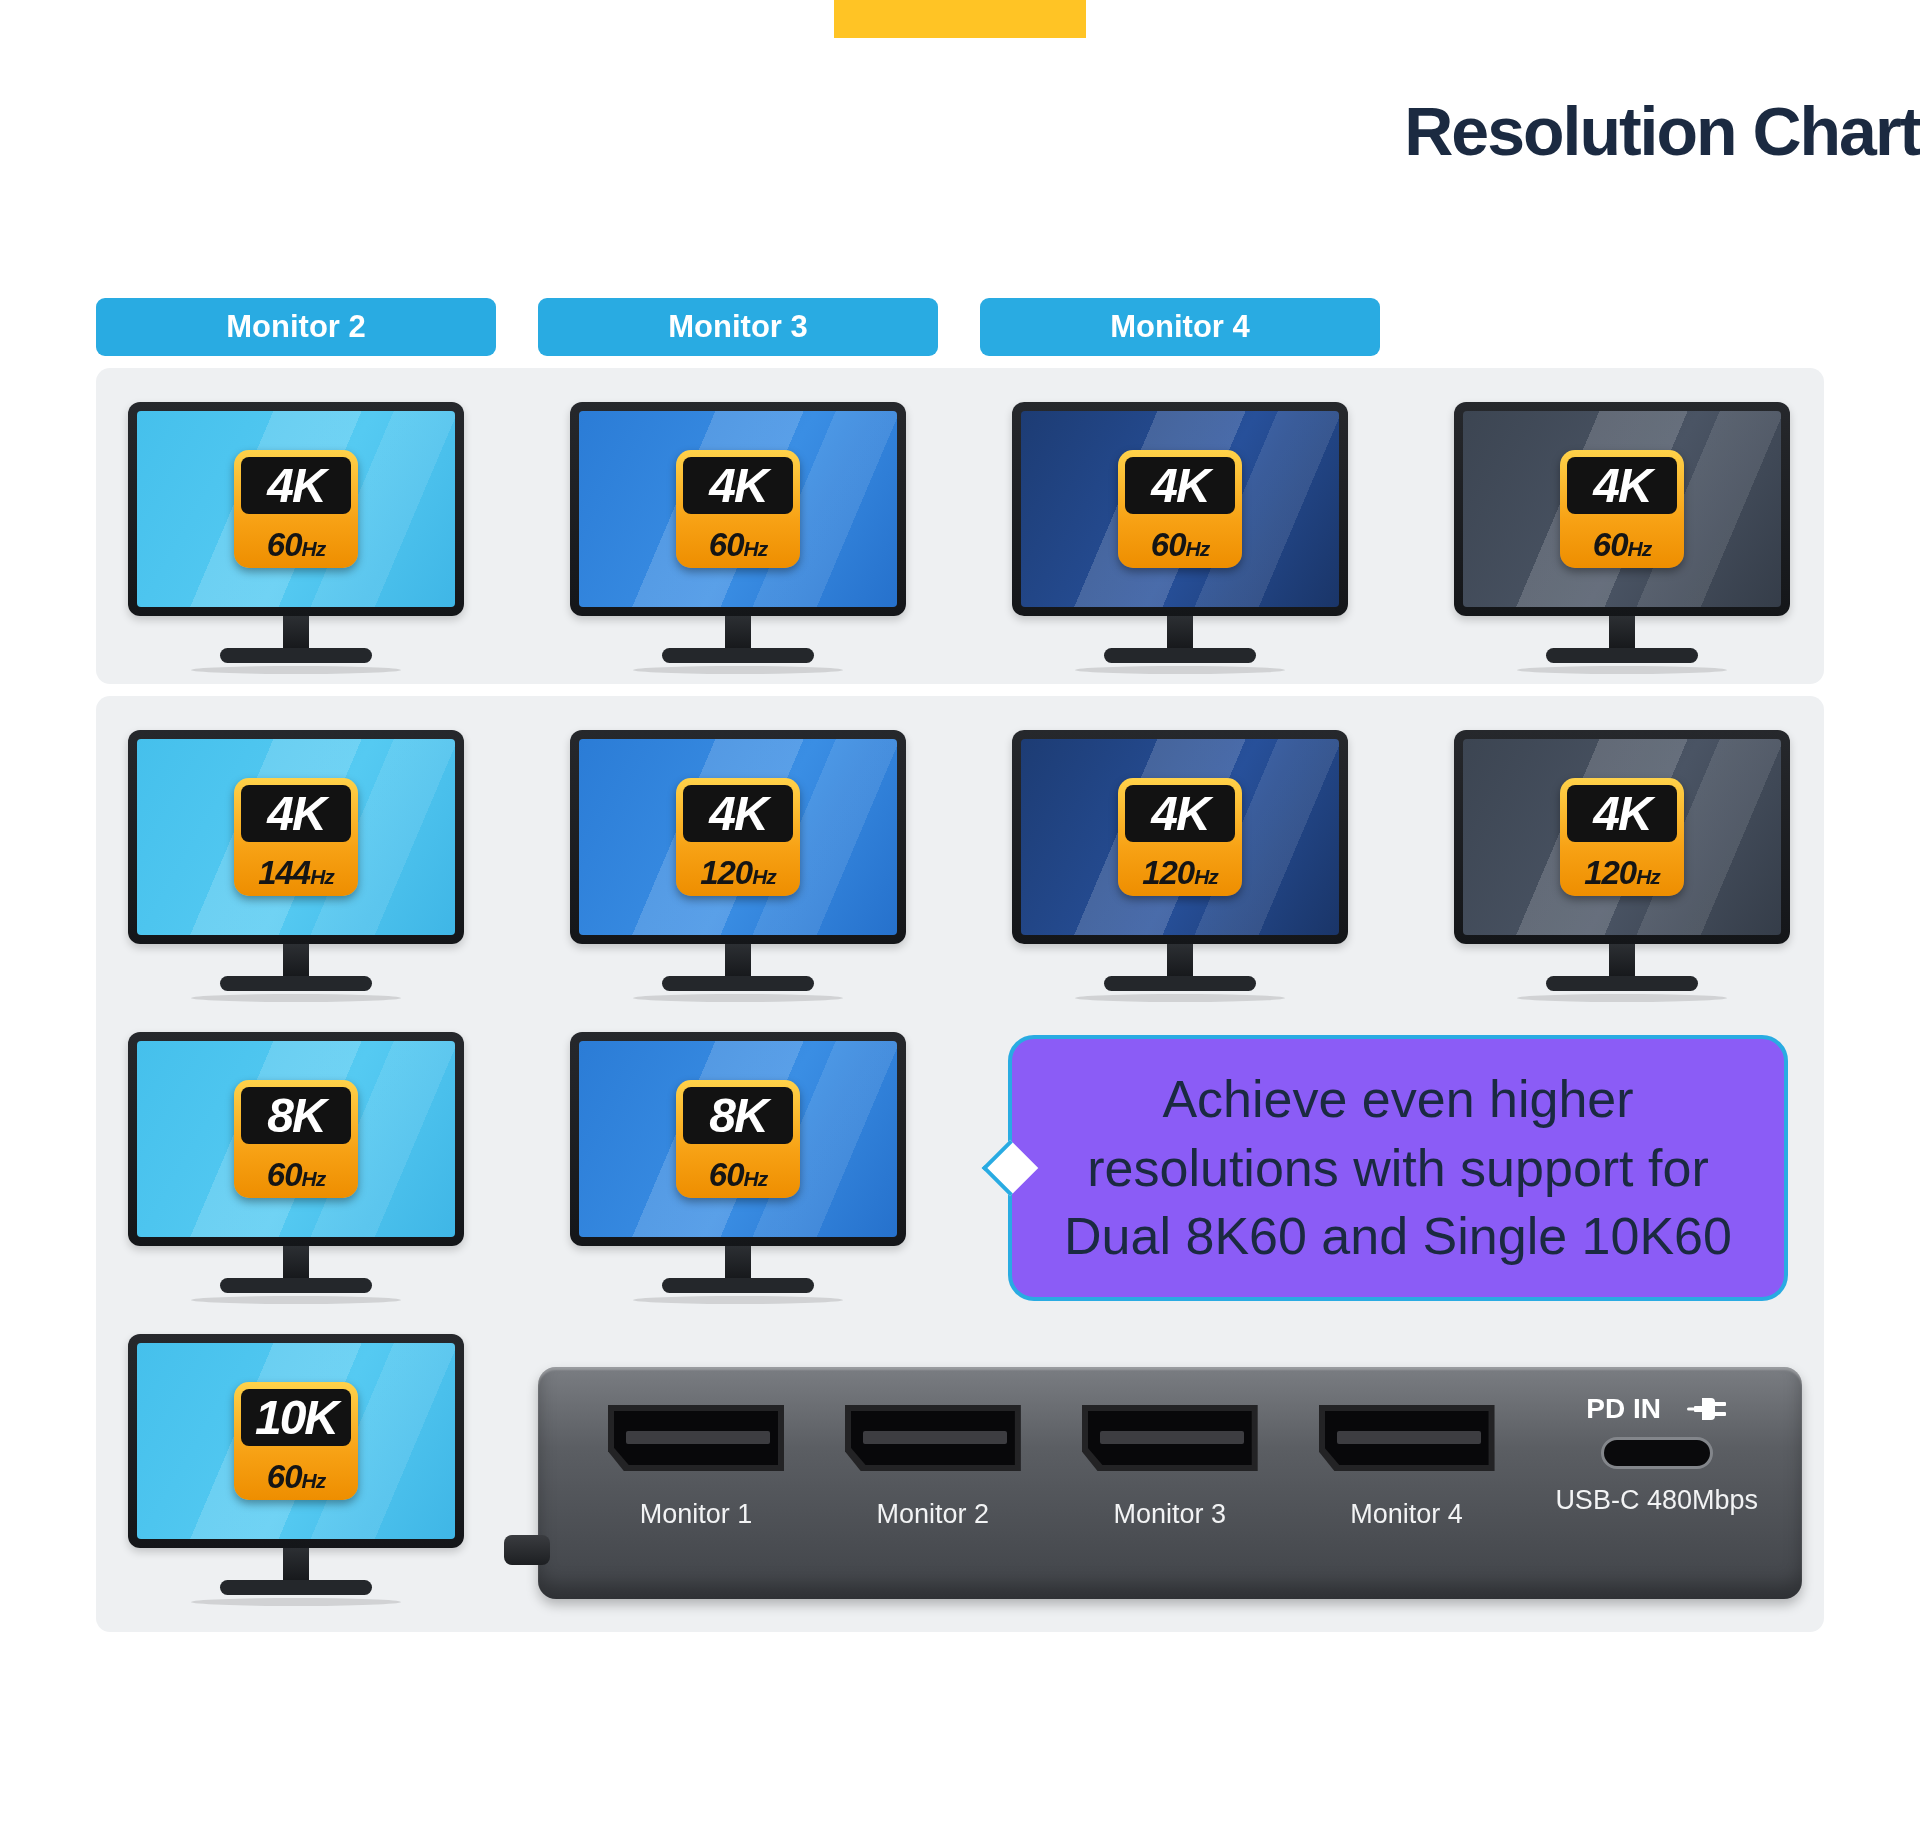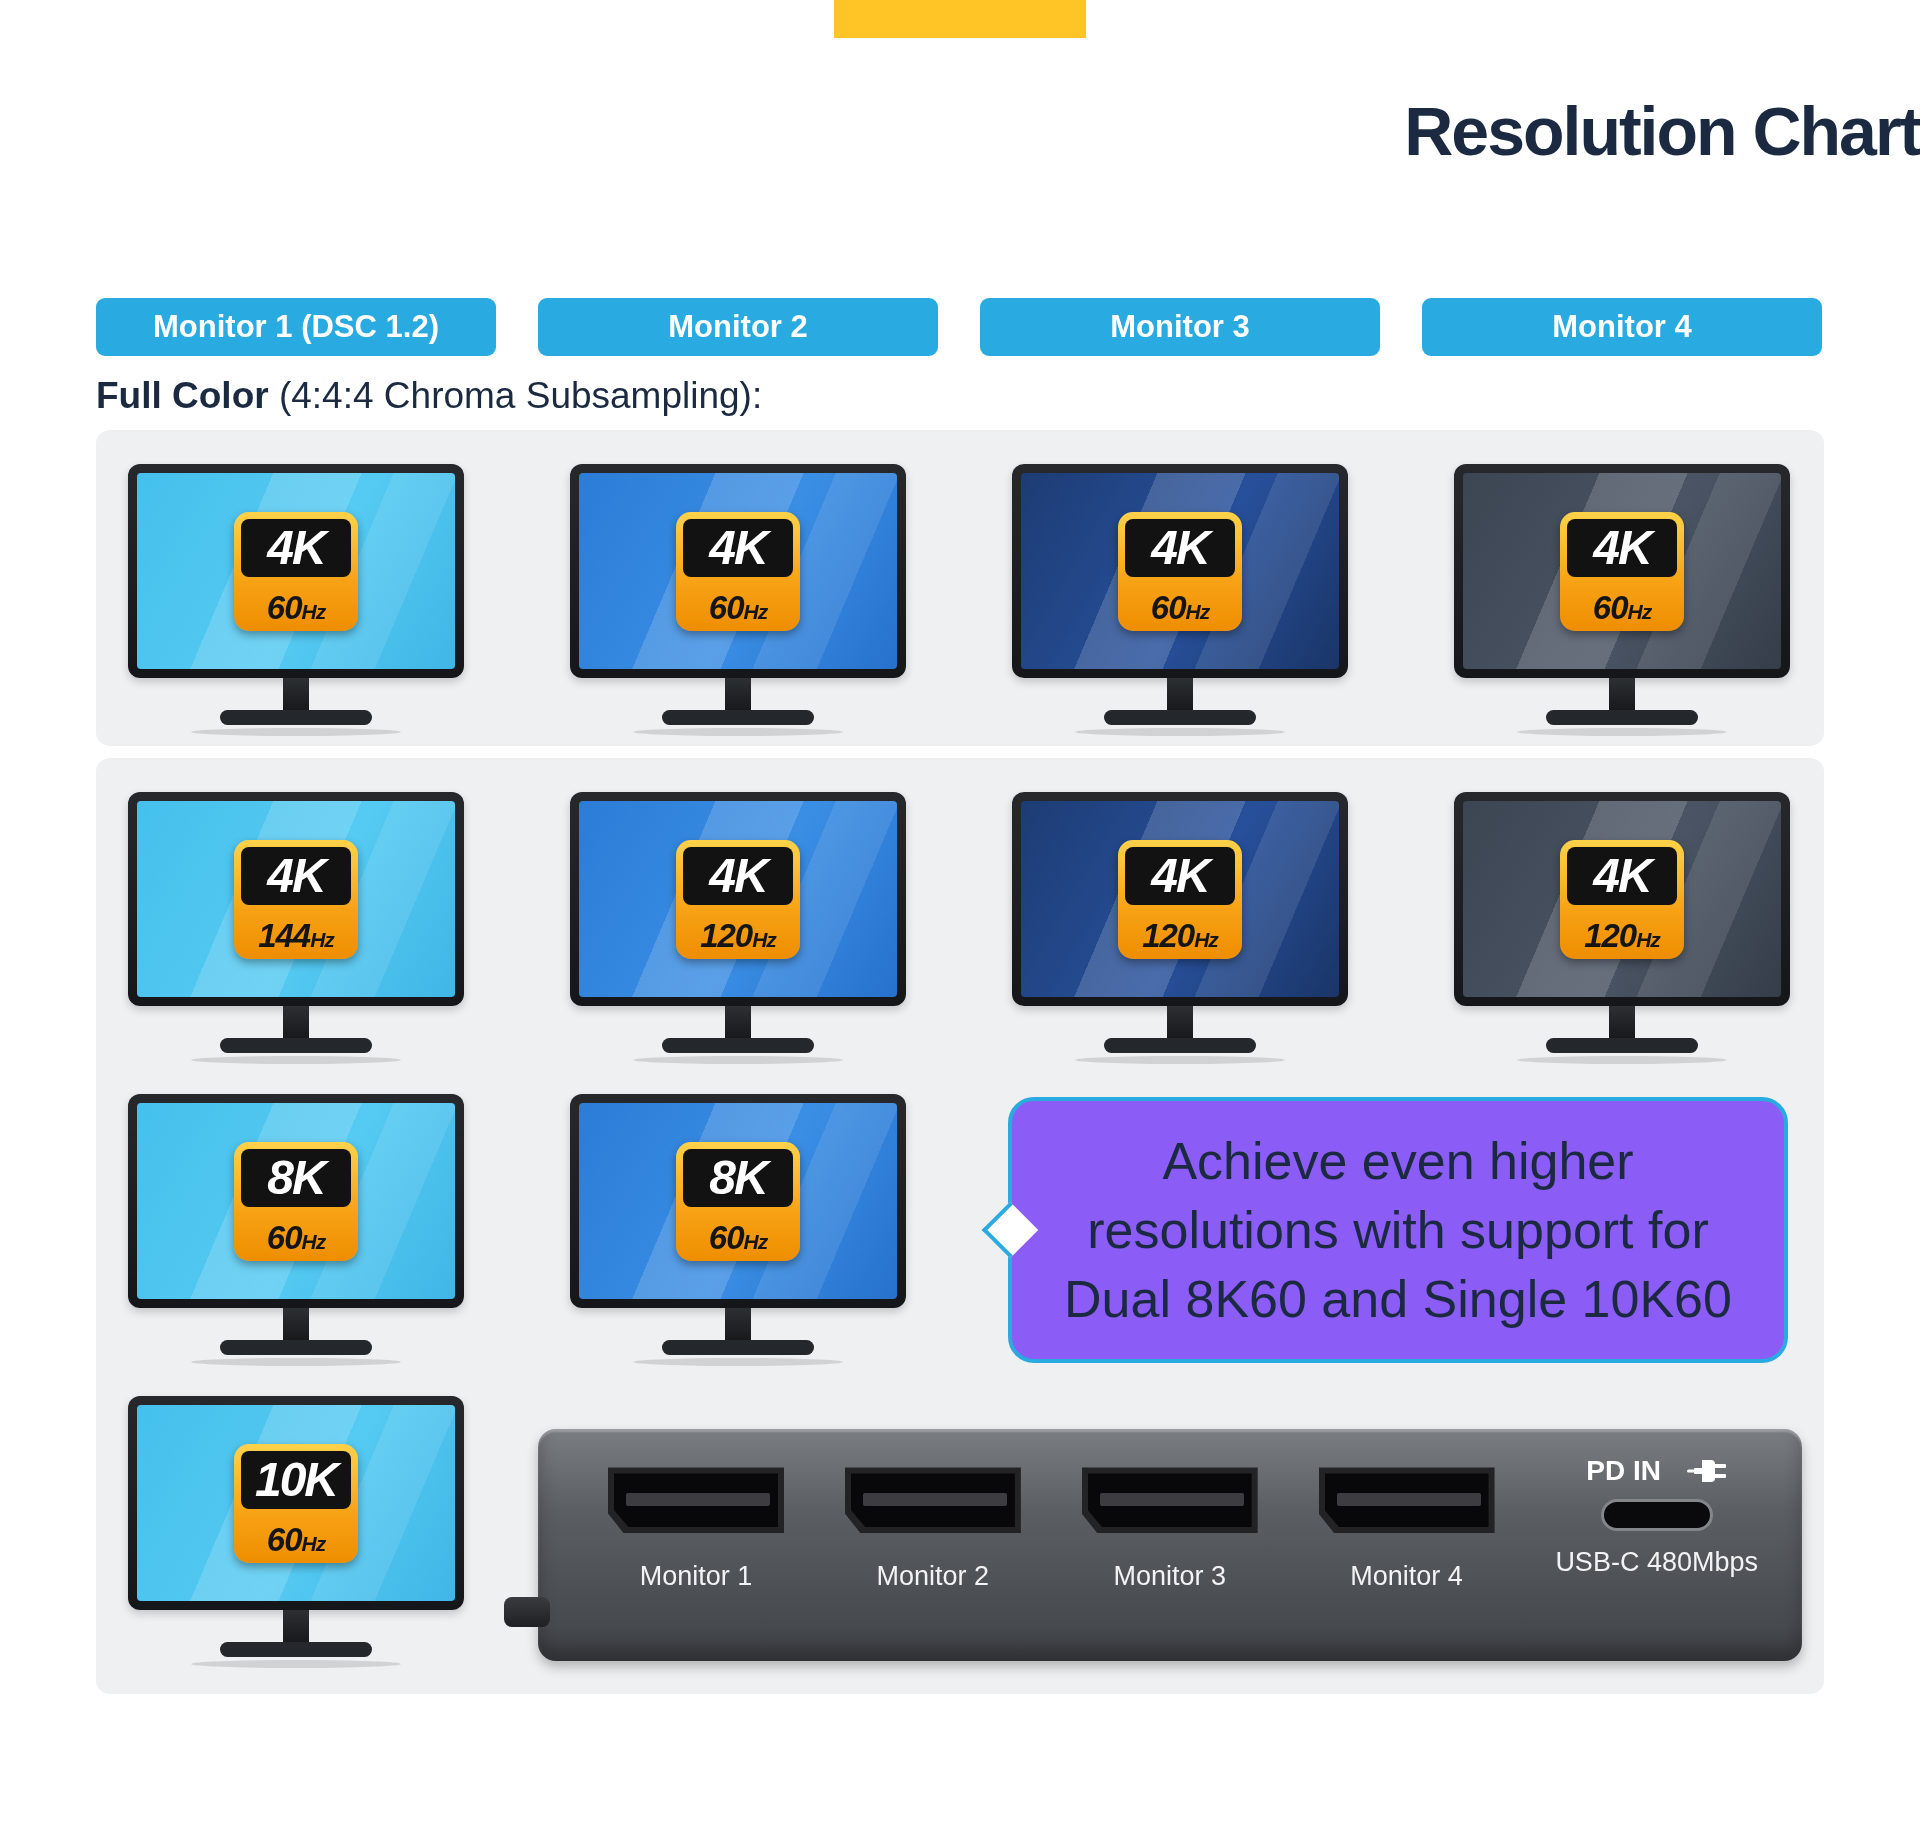--- a/index.html
+++ b/index.html
@@ -254,29 +254,25 @@
 </style>
 </head>
 <body>
 
 <div class="top-bar"></div>
 <h1 class="page-title">Resolution Chart</h1>
 
 <div class="content">
 
   <div class="tabs">
-    <div class="tab">Monitor 1 (DSC 1.2)</div>
     <div class="tab">Monitor 2</div>
     <div class="tab">Monitor 3</div>
     <div class="tab">Monitor 4</div>
   </div>
 
-  <div class="section-label">
-    <span class="b">Full Color</span><span> (4:4:4 Chroma Subsampling):</span>
-  </div>
 
   <div class="band">
     <div class="band-grid">
 
       <div class="monitor">
         <div class="bezel">
           <div class="screen c1">
             <div class="badge">
               <div class="badge-res">4K</div>
               <div class="badge-rate"><span>60</span><span class="hz">Hz</span></div>

